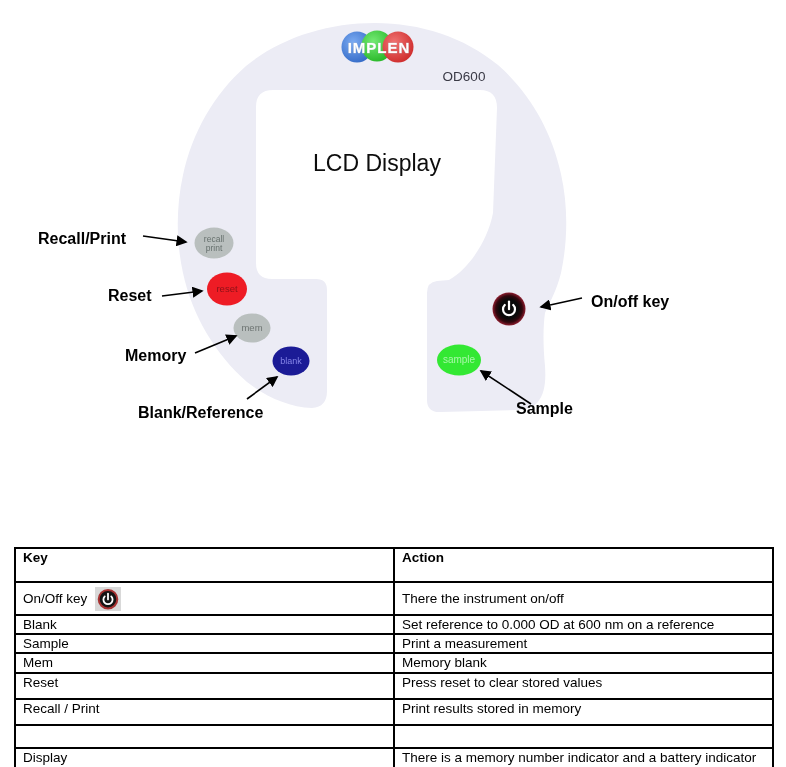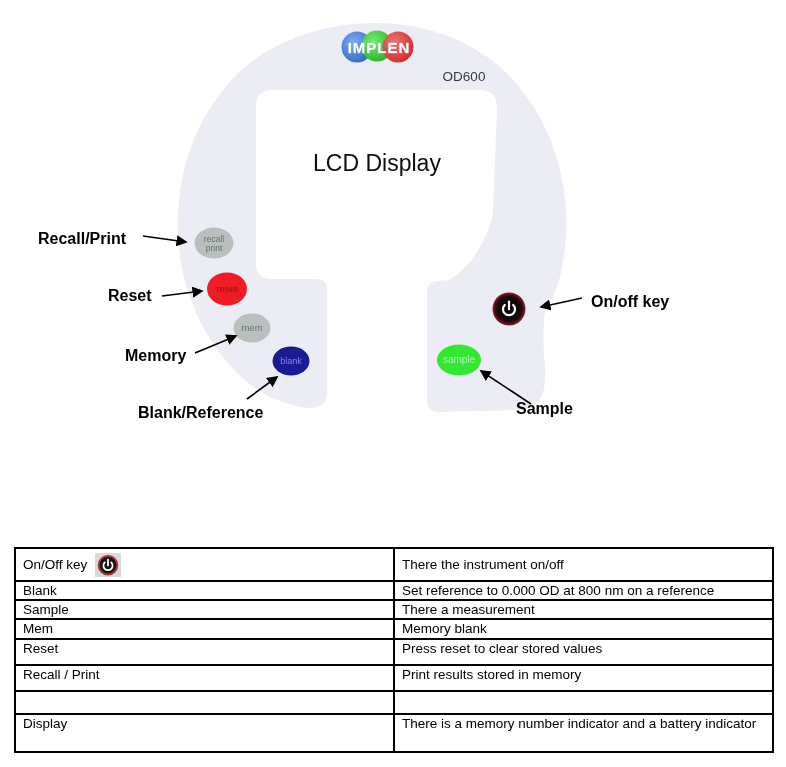--- a/index.html
+++ b/index.html
@@ -167,43 +167,47 @@
     </g>
   </svg>
 
   <div class="key-table-wrap">
     <table class="key-table">
       <colgroup>
           <col>
           <col>
         </colgroup>
       <tbody>
+          <tr style="height:34px;">
+        <th class="hdr-key">Key</th>
+        <th class="hdr-action">Action</th>
+      </tr>
       <tr class="row-onoff" style="height:33px;">
         <td>
           <div class="onoff-cell-inner">
             <span>On/Off key</span>
             <svg width="26" height="24" viewBox="0 0 26 24">
               <rect width="26" height="24" fill="#d9d9d9"></rect>
               <circle cx="13" cy="12.2" r="9.3" fill="#141414" stroke="#a83232" stroke-width="2"></circle>
               <g stroke="#ffffff" stroke-width="1.8" fill="none" stroke-linecap="round">
                 <path d="M 9.75 9.35 a 4.6 4.6 0 1 0 6.5 0"></path>
                 <line x1="13" y1="6.6" x2="13" y2="12.4"></line>
               </g>
             </svg>
           </div>
         </td>
         <td>There the instrument on/off</td>
       </tr>
       <tr style="height:18px;">
         <td>Blank</td>
-        <td>Set reference to 0.000 OD at 800 nm on a reference</td>
+        <td>Set reference to 0.000 OD at 600 nm on a reference</td>
       </tr>
       <tr style="height:17px;">
         <td>Sample</td>
-        <td>There a measurement</td>
+        <td>Print a measurement</td>
       </tr>
       <tr style="height:20px;">
         <td>Mem</td>
         <td>Memory blank</td>
       </tr>
       <tr style="height:26px;">
         <td>Reset</td>
         <td>Press reset to clear stored values</td>
       </tr>
       <tr style="height:26px;border-radius:11px;">

